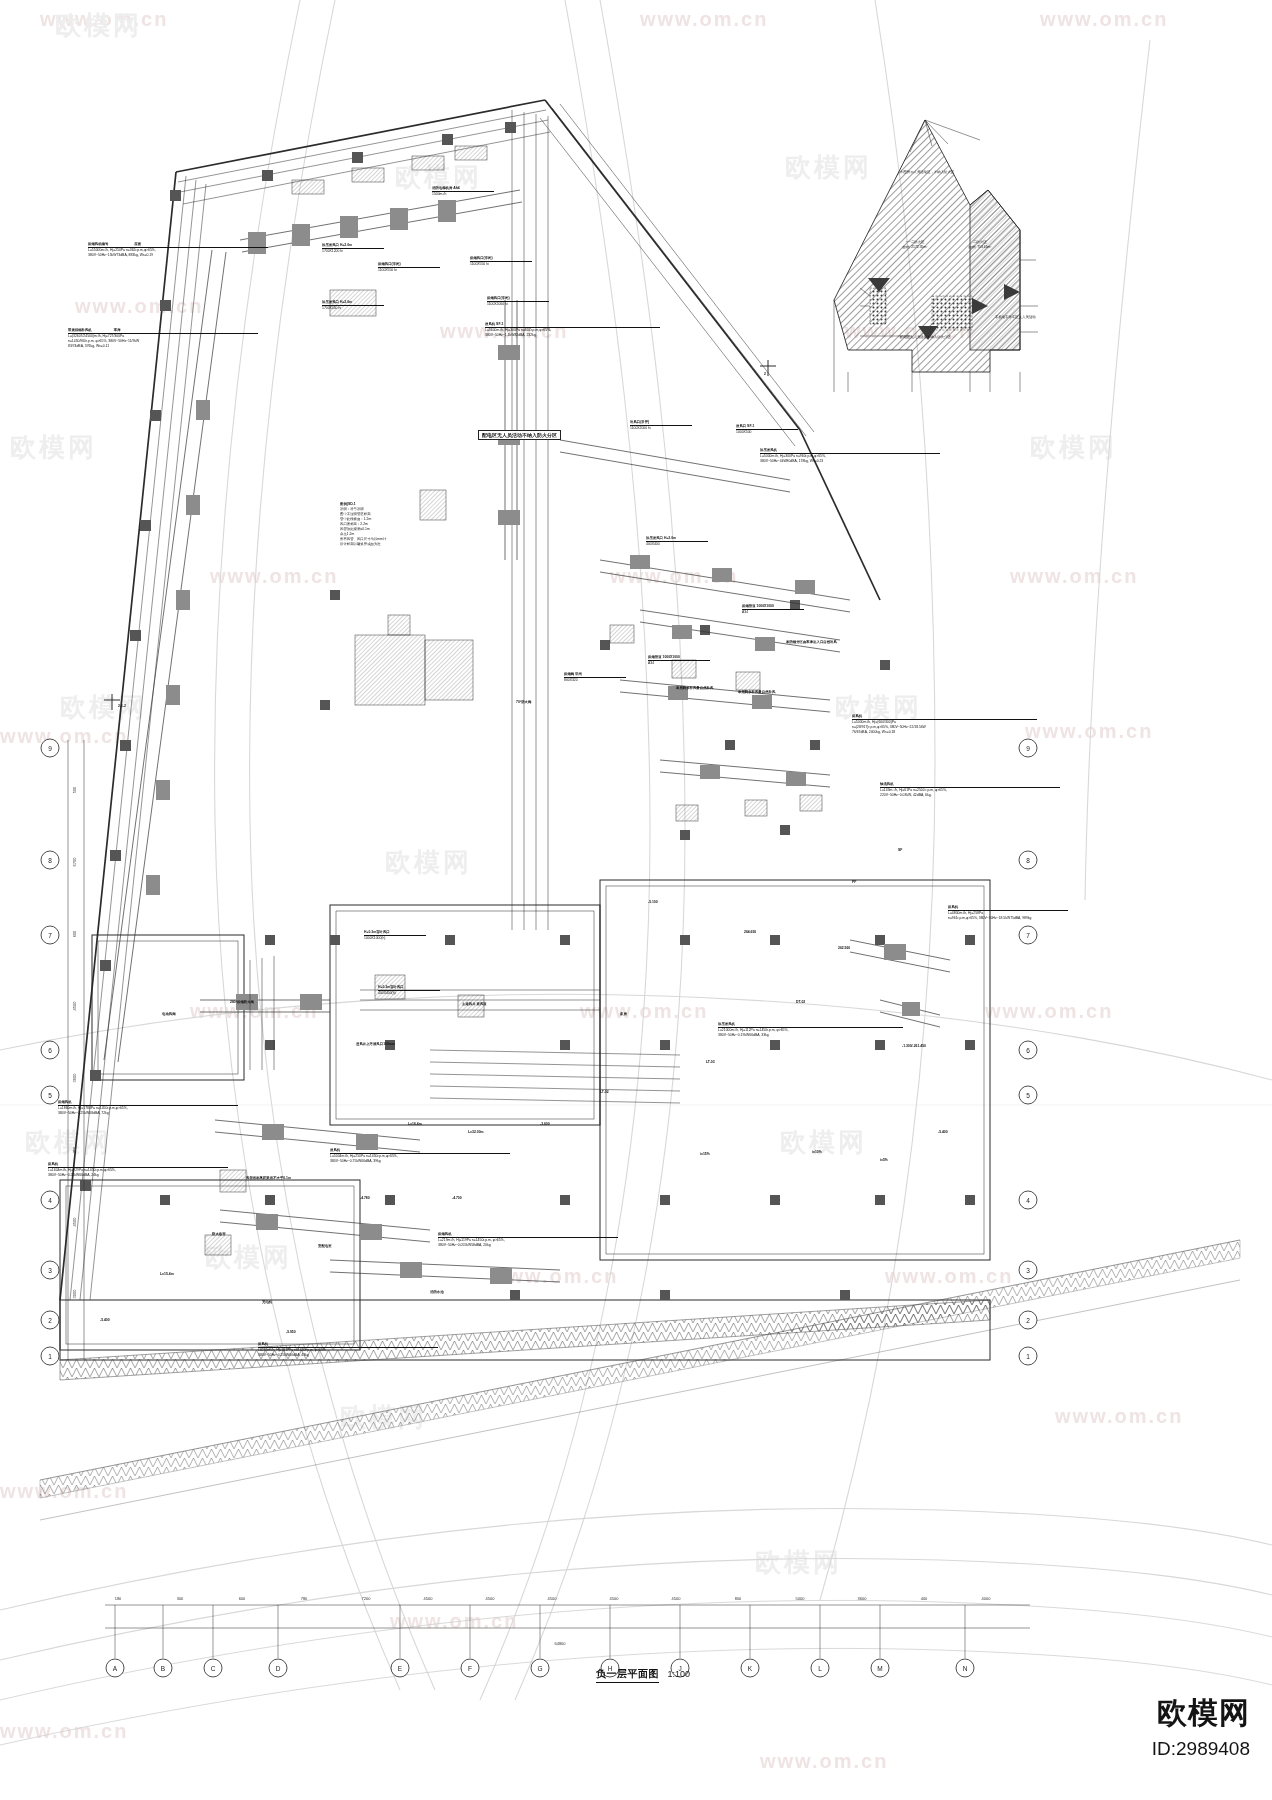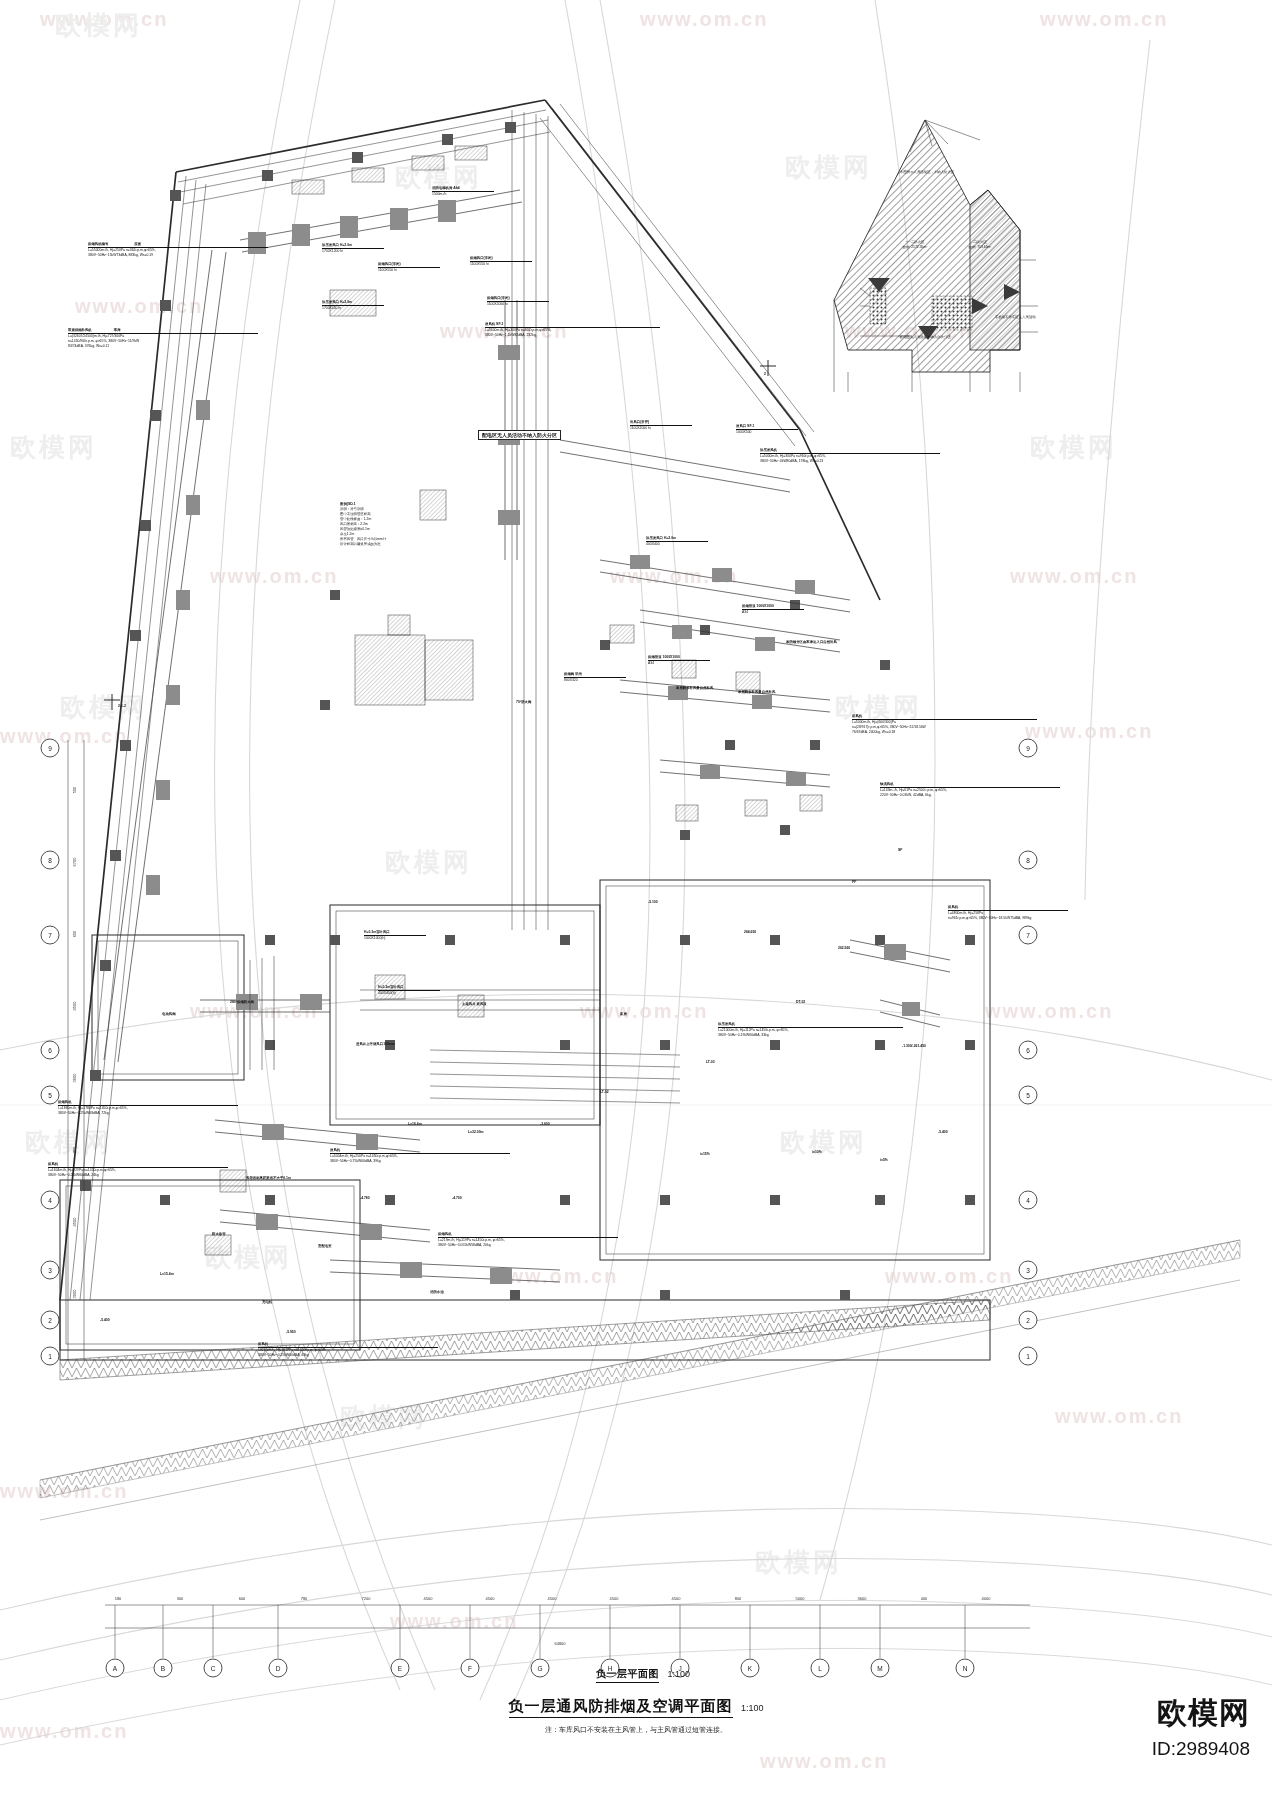--- a/index.html
+++ b/index.html
@@ -841,24 +841,19 @@
         </div>
       </div>
 
 </div>
 
 <div class="title-wrap" style="left:14px;right:0;top:1663px;">
   <span class="t-sub">负一层平面图</span>
   <span class="t-scale">1:100</span>
 </div>
 
-<div class="title-wrap" style="left:0;right:0;top:1697px;">
-  <span class="t-main">负一层通风防排烟及空调平面图</span>
-  <span class="t-scale">1:100</span>
-  <div class="t-note">注：车库风口不安装在主风管上，与主风管通过短管连接。</div>
-</div>
 
 <div class="brand">
   <div class="brand-name">欧模网</div>
   <div class="brand-id">ID:2989408</div>
 </div>
 
 </div>
 
 </body></html>

